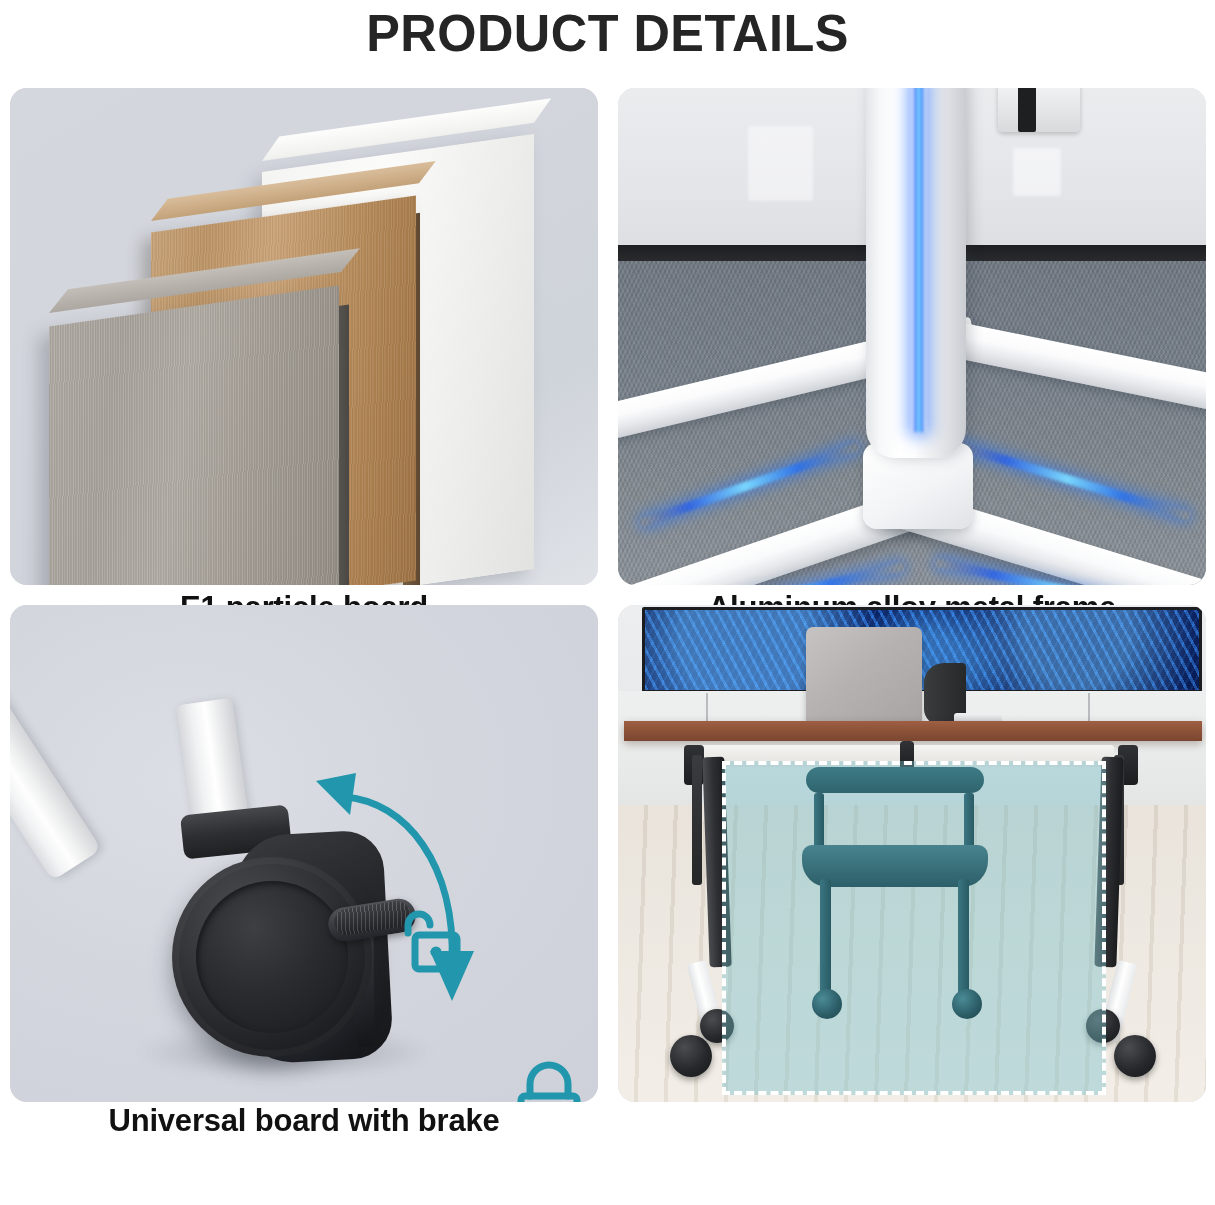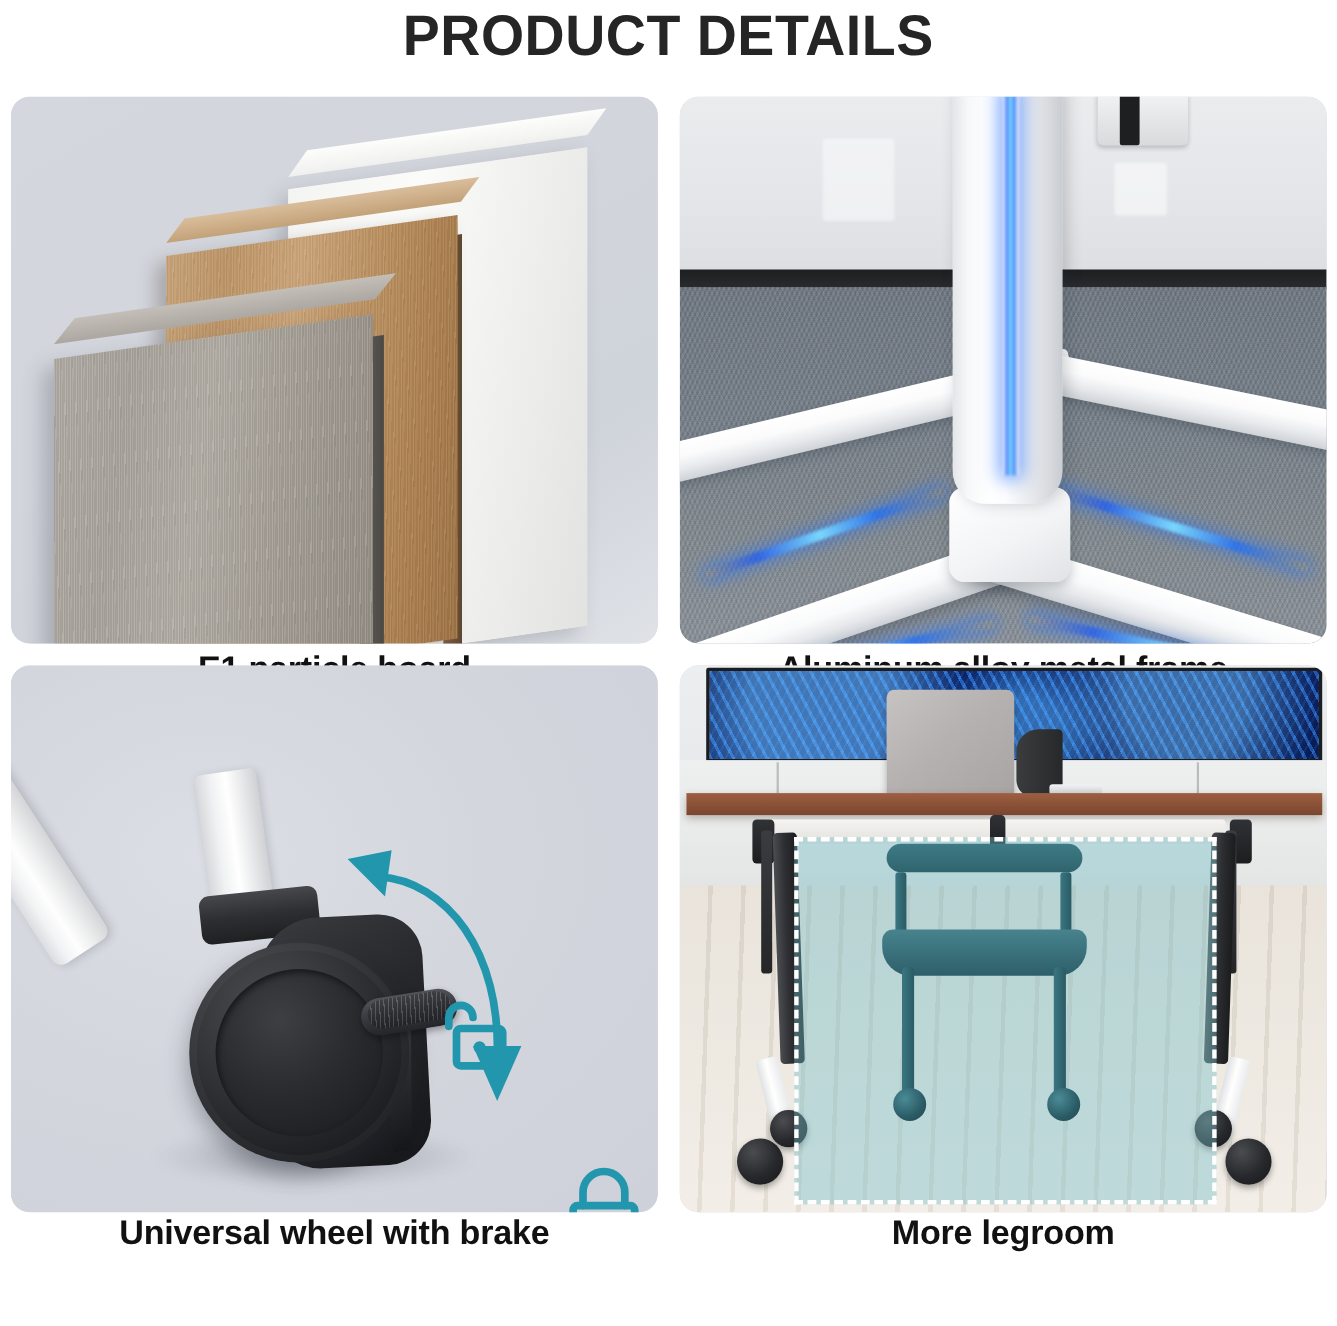--- a/index.html
+++ b/index.html
@@ -505,21 +505,21 @@
         </div>
 
         <div class="arrowSvg">
           <svg width="180" height="260" viewBox="0 0 180 260" fill="none">
             <path d="M34 42 C96 46 146 110 142 208" stroke="#2196ac" stroke-width="7" fill="none" stroke-linecap="round"></path>
             <path d="M6 26 L46 18 L40 60 Z" fill="#2196ac"></path>
             <path d="M120 196 L164 196 L142 246 Z" fill="#2196ac"></path>
           </svg>
         </div>
       </div>
-      <div class="caption">Universal wheel with brake</div>
+      <div class="caption">Universal board with brake</div>
     </div>
 
     <div class="cell row2">
       <div class="photo">
         <div class="p4wallTop"></div>
         <div class="screen"></div>
         <div class="wallLowerP4"></div>
         <div class="wallSeam" style="left:88px; top:88px; height:34px;"></div>
         <div class="wallSeam" style="left:470px; top:88px; height:34px;"></div>
 
@@ -554,17 +554,16 @@
           <div class="chairLegR"></div>
           <div class="chairSeat"></div>
           <div class="chairPost" style="left:24px; top:112px;"></div>
           <div class="chairPost" style="left:162px; top:112px;"></div>
           <div class="chairWheel" style="left:16px; top:222px;"></div>
           <div class="chairWheel" style="left:156px; top:222px;"></div>
         </div>
 
         <div class="dashBox"></div>
       </div>
-      <div class="caption">More legroom</div>
     </div>
 
   </div>
 </div>
 
 </body></html>

